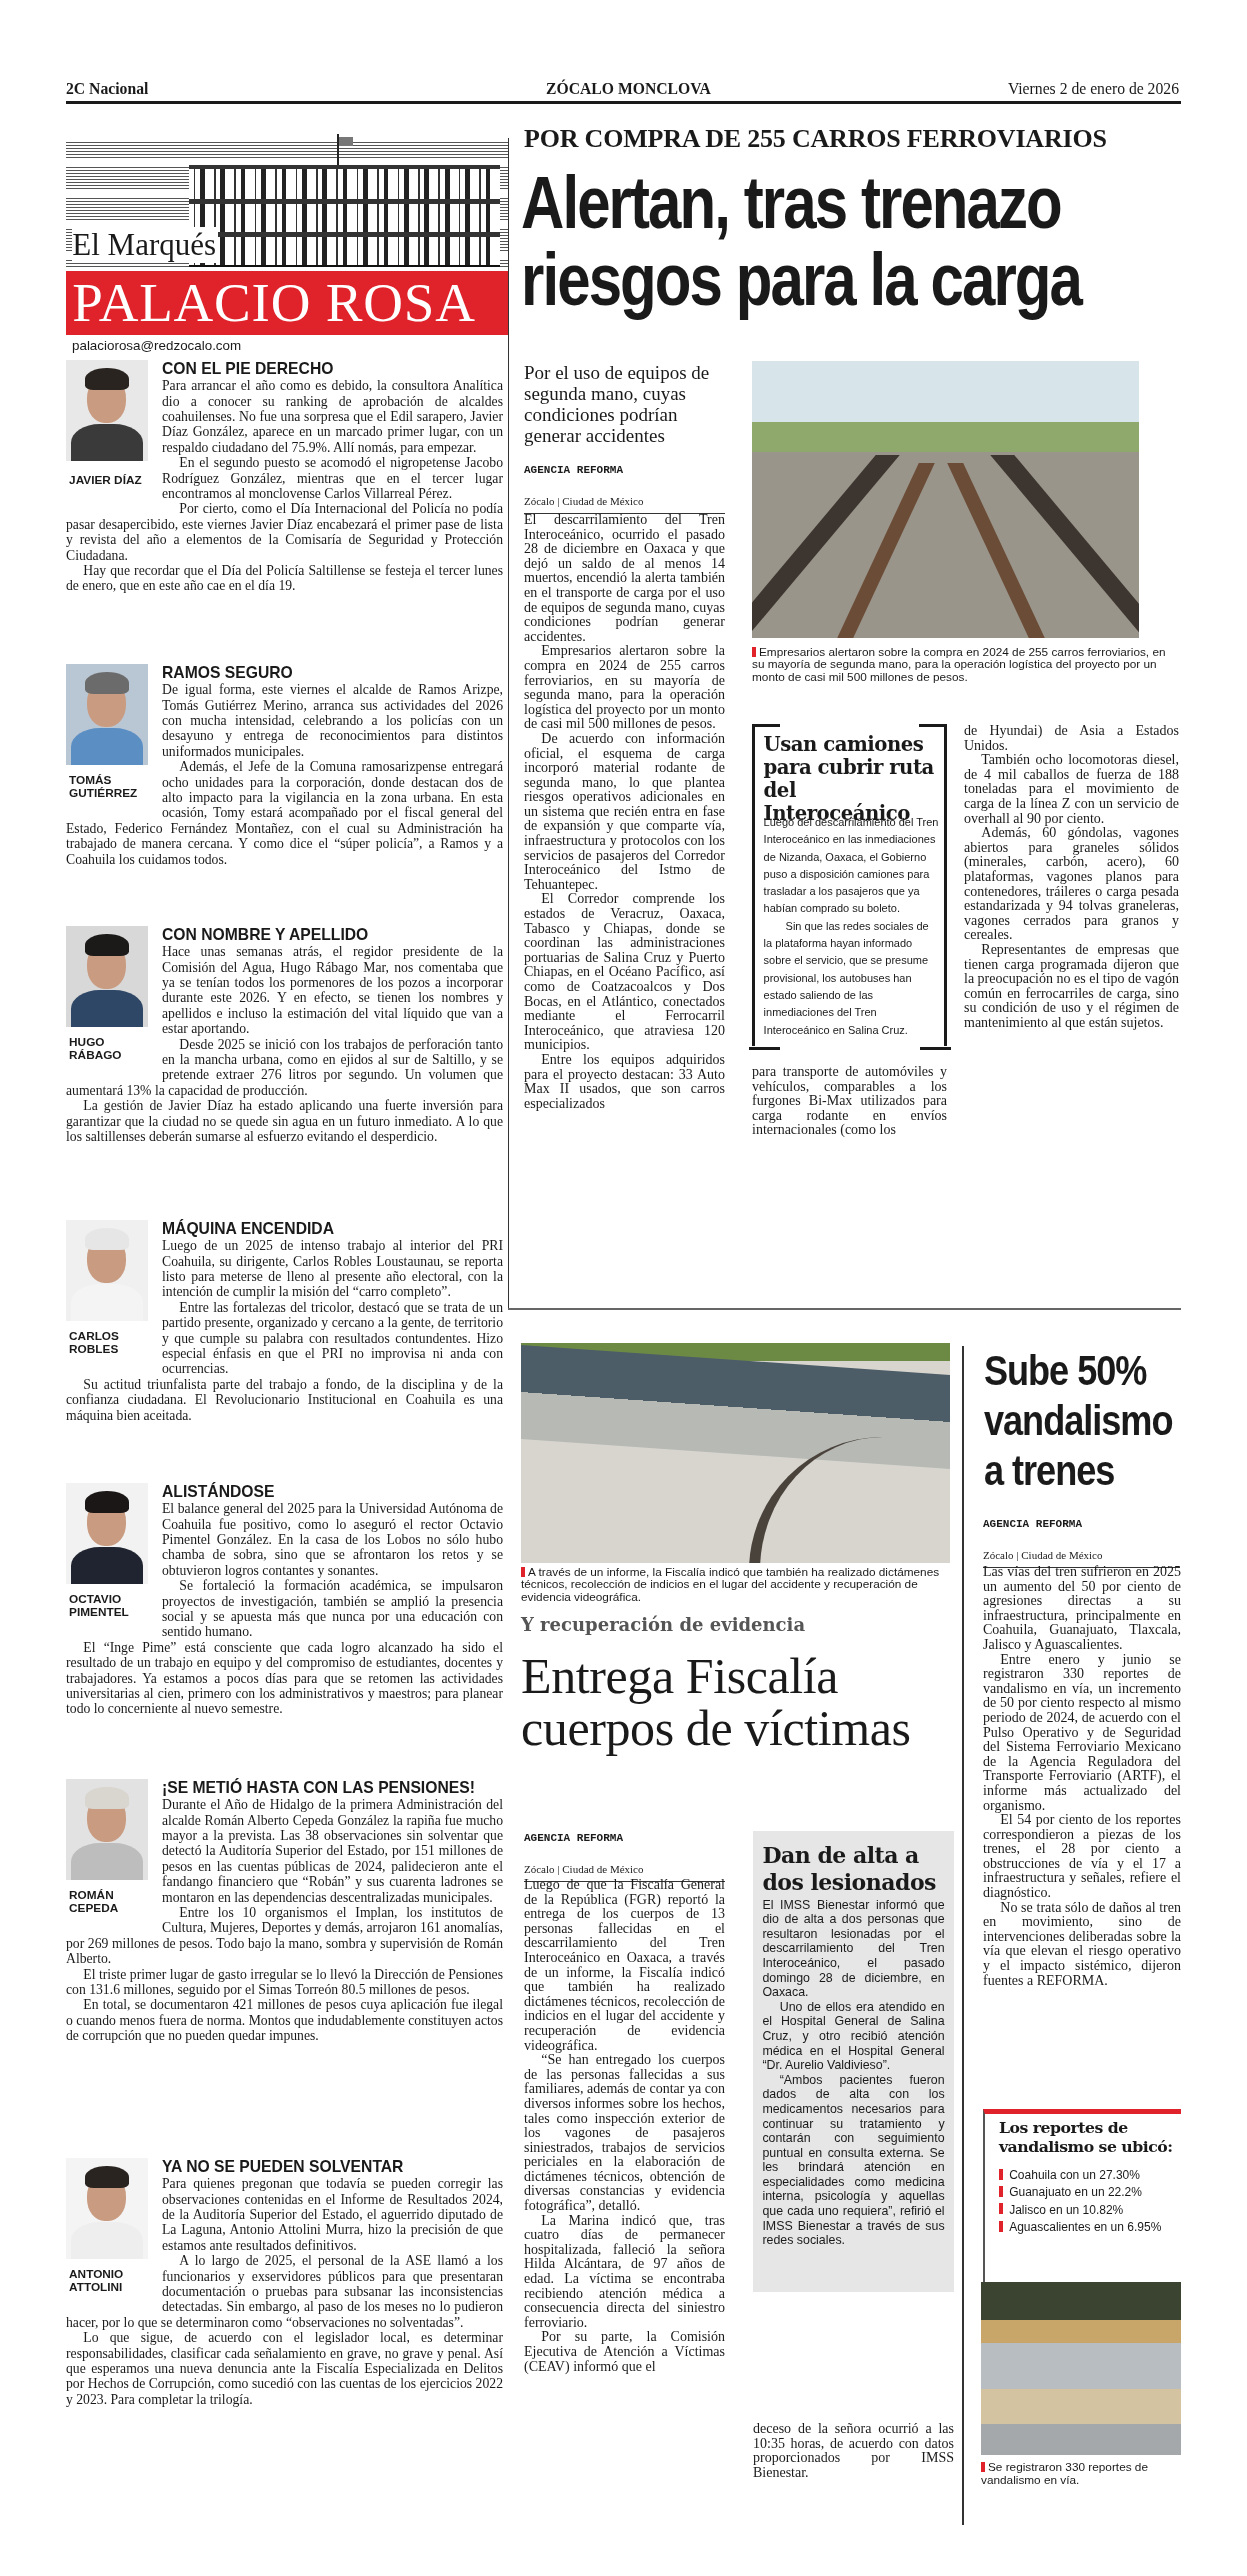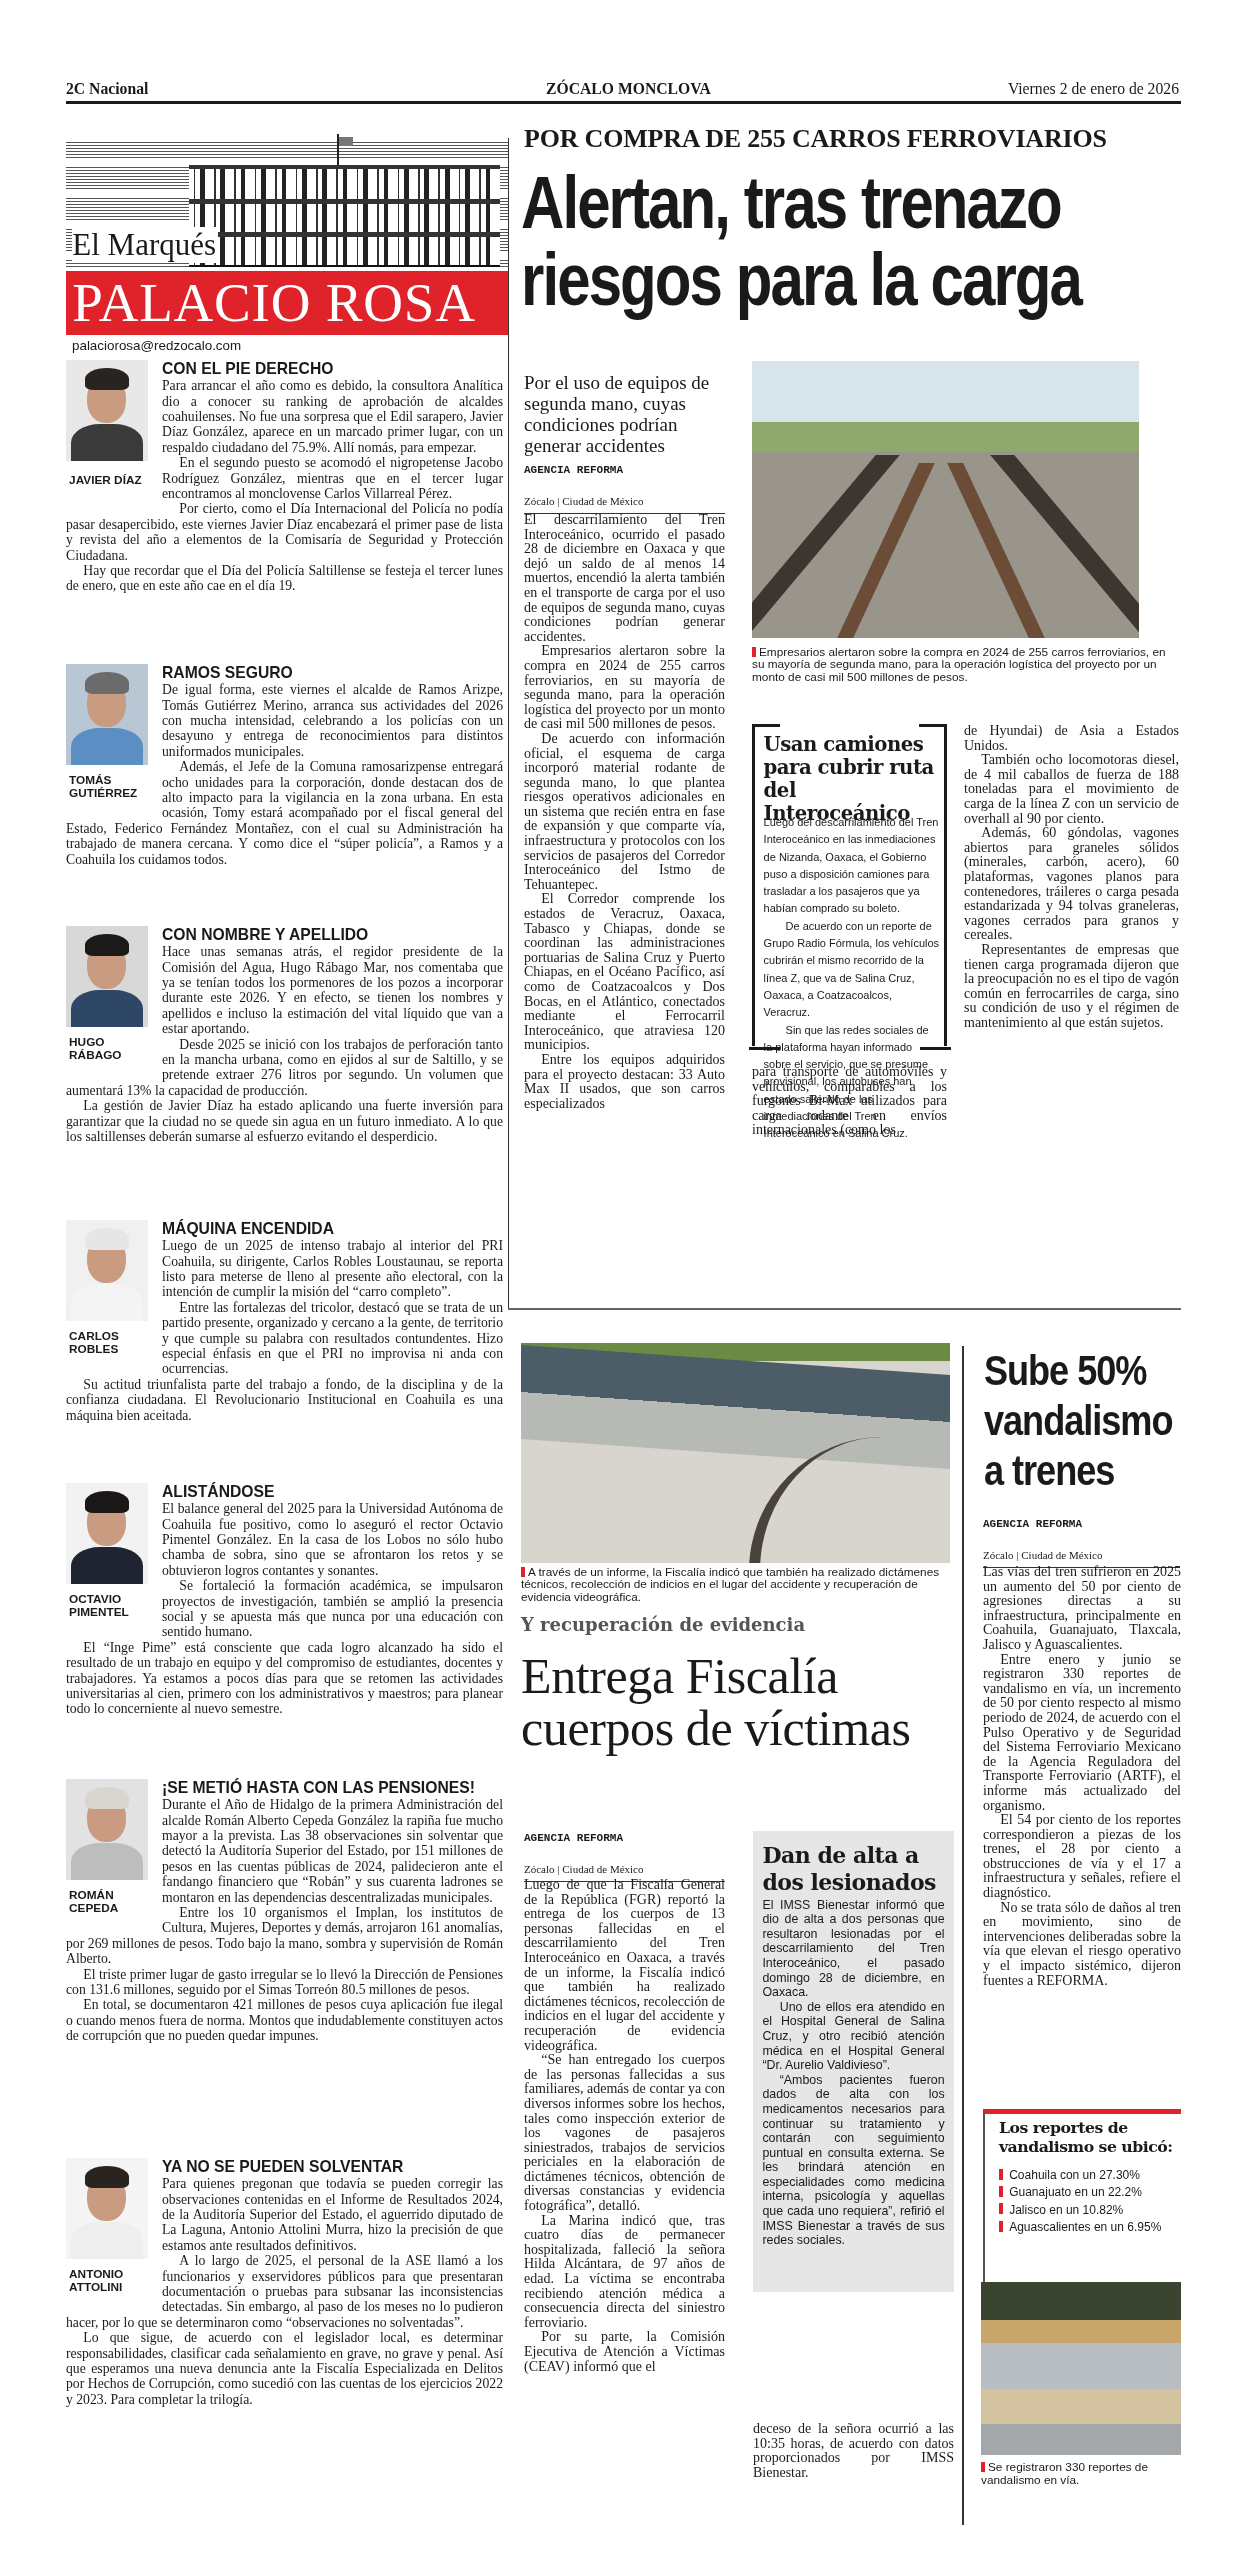--- a/index.html
+++ b/index.html
@@ -36,21 +36,21 @@
 .col-text{font-family:"Liberation Serif",serif;font-size:13.7px;line-height:15.4px;text-align:justify;hyphens:auto}
 .col-text p{text-indent:17.3px}
 .col-text p.first{text-indent:0}
 .float-spacer{float:left;width:96px;margin-right:0}
 
 
 #kicker{left:524px;top:124px;font-family:"Liberation Serif",serif;font-weight:bold;font-size:26px;letter-spacing:-0.2px}
 #headline{left:521px;top:164px;font-family:"Liberation Sans",sans-serif;font-weight:bold;font-size:75px;line-height:77px;letter-spacing:-2.4px;transform:scaleX(.8);transform-origin:left top;width:865px}
 #vrule-main{left:508px;top:138px;width:0.8px;height:1170px;background:#333}
 
-#subhead{left:524px;top:372px;width:212px;font-family:"Liberation Serif",serif;font-size:19px;line-height:21px}
+#subhead{left:524px;top:362px;width:212px;font-family:"Liberation Serif",serif;font-size:19px;line-height:21px}
 #byline1{left:524px;top:464px;width:201px;border-bottom:0.8px solid #333;padding-bottom:5.5px}
 .by-agency{font-family:Liberation Mono, monospace;font-weight:bold;font-size:11px}
 .by-place{font-family:"Liberation Serif",serif;font-size:11px;margin-top:19px}
 .body-text{font-family:"Liberation Serif",serif;font-size:14px;line-height:14.6px;text-align:justify;hyphens:auto}
 .body-text p{text-indent:17.3px}
 .body-text p.first{text-indent:0}
 #main-col1{left:524px;top:513px;width:201px}
 
 #photo1{left:752px;top:361px;width:387px;height:277px;overflow:hidden;background:linear-gradient(#d7e4ea 0 22%,#8fa86b 22% 33%,#9a958a 33% 100%)}
 #photo1 .rail{position:absolute;top:0;bottom:0;width:15.7px;background:#3c3530}
@@ -258,21 +258,20 @@
   <div class="rail" style="left:315px;top:94px;transform:skewX(40deg);width:23.6px"></div>
   <div class="rail" style="left:126px;top:102px;transform:skewX(-25deg);background:#6b4c37"></div>
   <div class="rail" style="left:236px;top:102px;transform:skewX(25deg);background:#6b4c37"></div>
 </div>
 <div class="abs" id="caption1"><span class="redmark"></span><span>Empresarios alertaron sobre la compra en 2024 de 255 carros ferroviarios, en su mayoría de segunda mano, para la operación logística del proyecto por un monto de casi mil 500 millones de pesos.</span></div>
 
 <div class="abs" id="box1">
   <div id="box1-title">Usan camiones para cubrir ruta del Interoceánico</div>
   <div id="box1-body">
       <p class="first">Luego del descarrilamiento del Tren Interoceánico en las inmediaciones de Nizanda, Oaxaca, el Gobierno puso a disposición camiones para trasladar a los pasajeros que ya habían comprado su boleto.</p>
-      <p>De acuerdo con un reporte de Grupo Radio Fórmula, los vehículos cubrirán el mismo recorrido de la línea Z, que va de Salina Cruz, Oaxaca, a Coatzacoalcos, Veracruz.</p>
       <p>Sin que las redes sociales de la plataforma hayan informado sobre el servicio, que se presume provisional, los autobuses han estado saliendo de las inmediaciones del Tren Interoceánico en Salina Cruz.</p>
     </div>
 </div>
 <div class="abs" id="box1-bot-l"></div>
 <div class="abs" id="box1-bot-r"></div>
 <div class="abs body-text" id="main-col2b">
     <p class="first">para transporte de automóviles y vehículos, comparables a los furgones Bi-Max utilizados para carga rodante en envíos internacionales (como los</p>
   </div>
 <div class="abs body-text" id="main-col3">
     <p class="first">de Hyundai) de Asia a Estados Unidos.</p>

